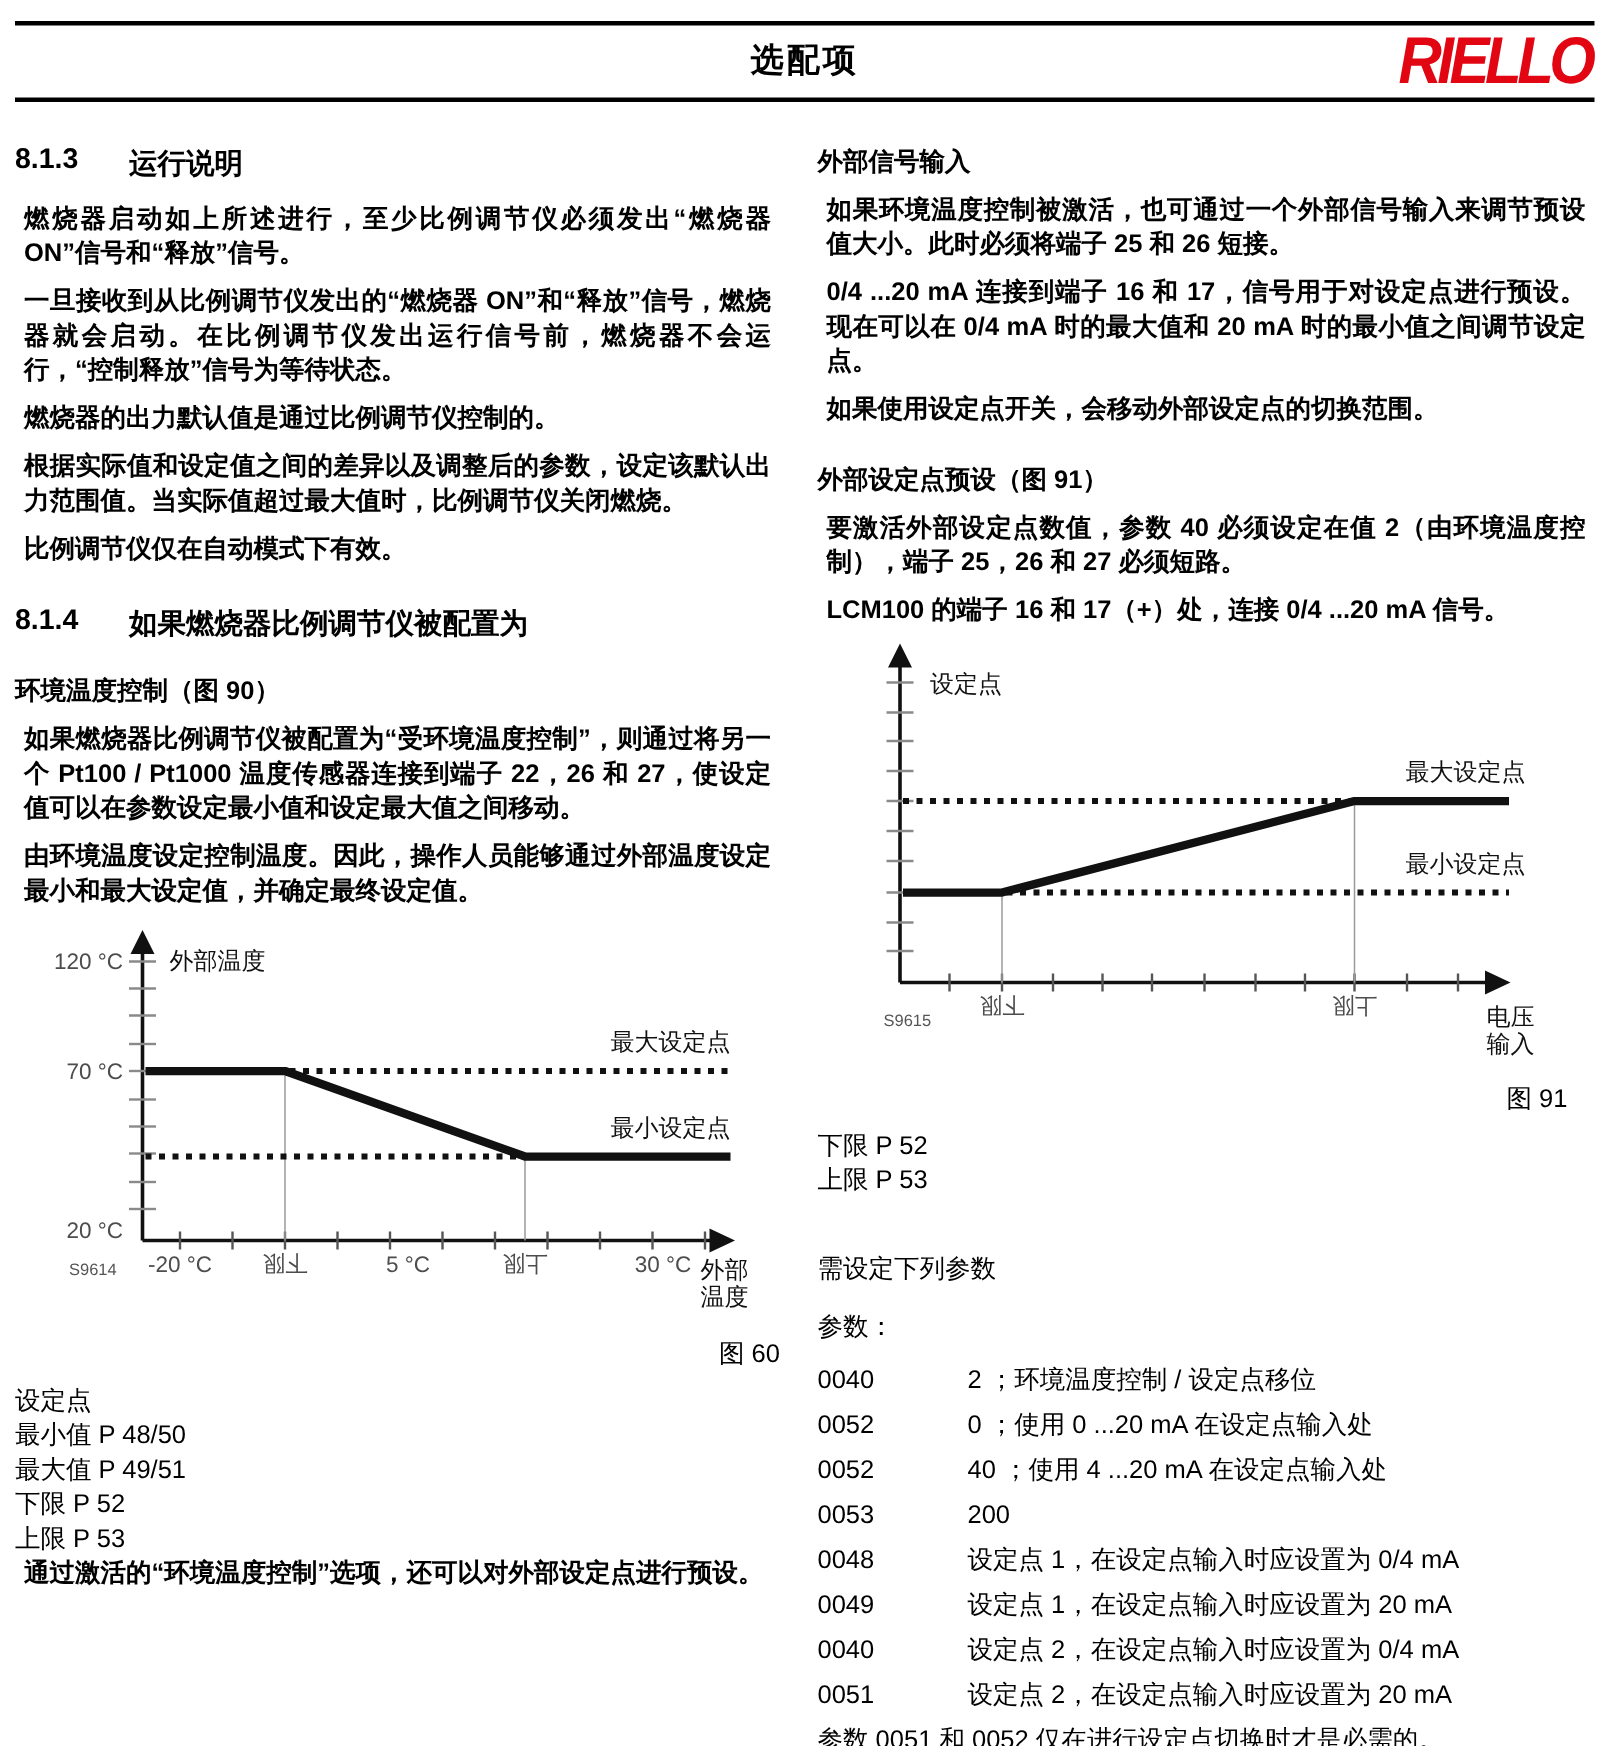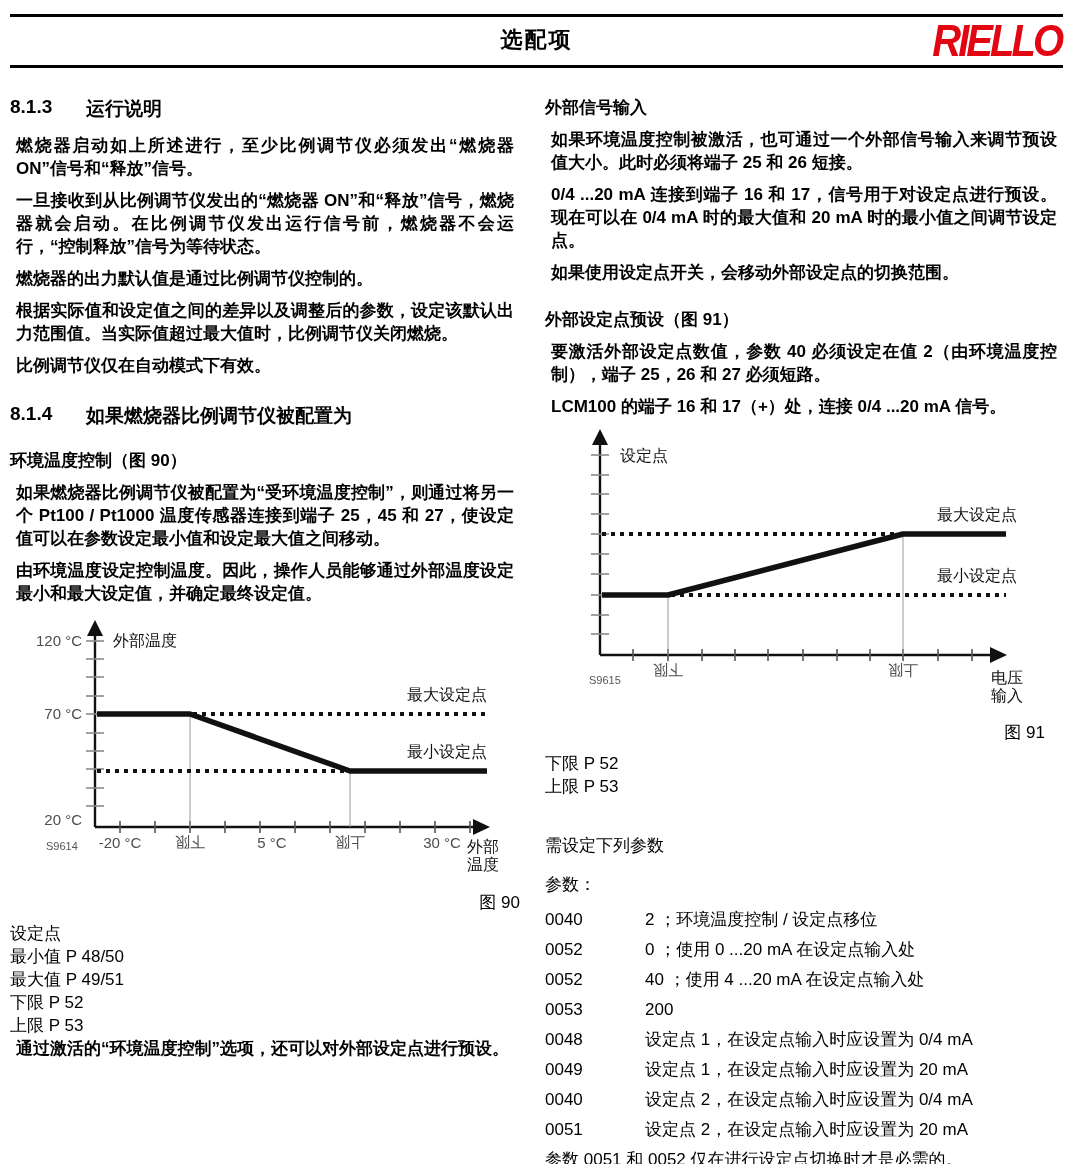--- a/index.html
+++ b/index.html
@@ -64,21 +64,21 @@
       <p class="body">燃烧器的出力默认值是通过比例调节仪控制的。</p>
       <p class="body">根据实际值和设定值之间的差异以及调整后的参数，设定该默认出力范围值。当实际值超过最大值时，比例调节仪关闭燃烧。</p>
       <p class="body">比例调节仪仅在自动模式下有效。</p>
 
       <div class="sec-head second">
         <span class="num">8.1.4</span>
         <span>如果燃烧器比例调节仪被配置为</span>
       </div>
 
       <div class="bold-head">环境温度控制（图 90）</div>
-      <p class="body">如果燃烧器比例调节仪被配置为“受环境温度控制”，则通过将另一个 Pt100 / Pt1000 温度传感器连接到端子 25，45 和 27，使设定值可以在参数设定最小值和设定最大值之间移动。</p>
+      <p class="body">如果燃烧器比例调节仪被配置为“受环境温度控制”，则通过将另一个 Pt100 / Pt1000 温度传感器连接到端子 22，26 和 27，使设定值可以在参数设定最小值和设定最大值之间移动。</p>
       <p class="body">由环境温度设定控制温度。因此，操作人员能够通过外部温度设定最小和最大设定值，并确定最终设定值。</p>
 
       <figure style="margin-top:14px;">
         <svg width="510" height="266" viewBox="0 0 510 266">
 
           <line x1="85" y1="13" x2="85" y2="208" stroke="#111" stroke-width="2.4"></line>
           <polygon points="85,1 77,17 93,17" fill="#111"></polygon>
           <g stroke="#8a8a8a" stroke-width="1.6">
             <line x1="76" y1="22" x2="94" y2="22"></line>
               <line x1="76" y1="40" x2="94" y2="40"></line>
@@ -125,21 +125,21 @@
           <text class="tick-txt" x="110" y="229" text-anchor="middle">-20 °C</text>
           <text class="tick-txt" x="180" y="228" text-anchor="middle" fill="#222" transform="rotate(180 180 223)">下限</text>
           <text class="tick-txt" x="262" y="229" text-anchor="middle">5 °C</text>
           <text class="tick-txt" x="340" y="228" text-anchor="middle" fill="#222" transform="rotate(180 340 223)">上限</text>
           <text class="tick-txt" x="432" y="229" text-anchor="middle">30 °C</text>
           <text class="src-txt" x="36" y="231">S9614</text>
           <text class="chart-txt" x="489" y="233" text-anchor="end">外部</text>
           <text class="chart-txt" x="489" y="251" text-anchor="end">温度</text>
         </svg>
       </figure>
-      <div class="fig-caption">图 90</div>
+      <div class="fig-caption">图 60</div>
 
       <div class="notes">
         <div>设定点</div>
         <div>最小值 P 48/50</div>
         <div>最大值 P 49/51</div>
         <div>下限 P 52</div>
         <div>上限 P 53</div>
       </div>
 
       <p class="body closing">通过激活的“环境温度控制”选项，还可以对外部设定点进行预设。</p>

